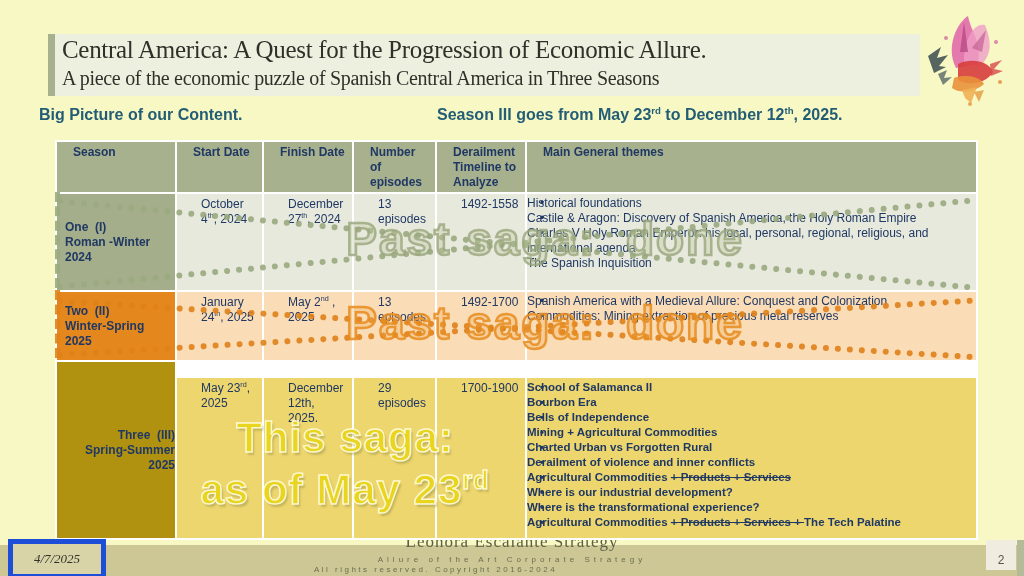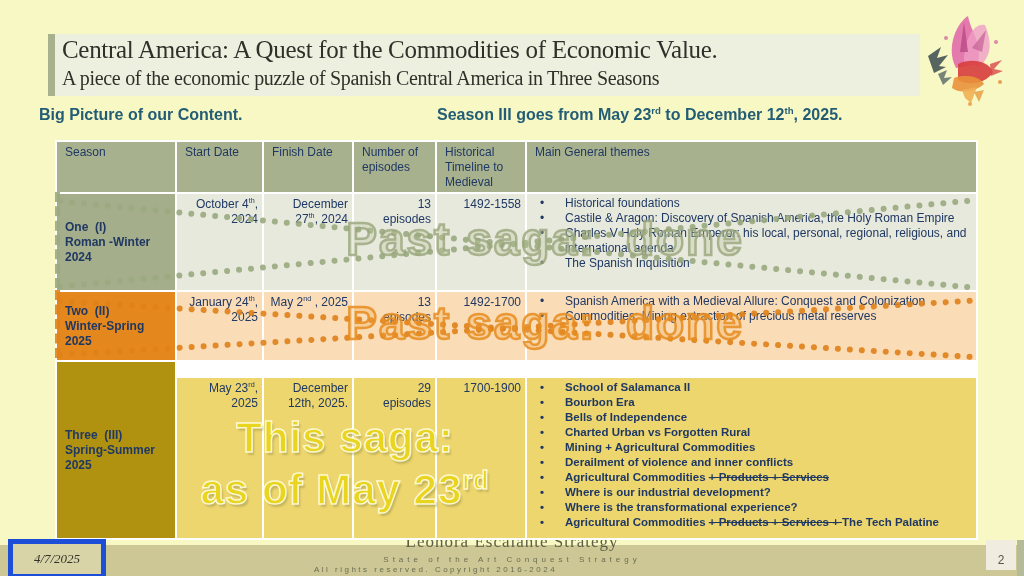--- a/index.html
+++ b/index.html
@@ -33,32 +33,32 @@
     font-family:"Liberation Serif",serif;color:#30302a;font-size:20px;letter-spacing:-0.3px;white-space:nowrap;}
   
   .heading-left{position:absolute;left:39px;top:106px;font-size:16px;font-weight:bold;color:var(--teal,#235d75);}
   .heading-right{position:absolute;left:437px;top:106px;font-size:16px;font-weight:bold;color:var(--teal,#235d75);}
   
   .season-table{position:absolute;left:55px;top:140px;width:923px;z-index:2;
     background:#ffffff;padding:2px;box-sizing:border-box;
     display:grid;grid-template-columns:118px 85px 88px 81px 88px 1fr;
     grid-template-rows:50px 96px 68px 176px;gap:2px;overflow:hidden;}
   .cell{box-sizing:border-box;font-size:12px;line-height:15px;}
-  .hcell{background:var(--header-bg,#a8b18e);font-weight:normal;padding:3px 6px 0 8px;}
+  .hcell{background:var(--header-bg,#a8b18e);font-weight:bold;padding:3px 6px 0 16px;}
   .scell{font-weight:bold;display:flex;flex-direction:column;justify-content:center;padding-left:8px;}
   .s1{background:var(--row1-season,#a5ae8a);}
   .s2{background:var(--row2-season,#e4871c);}
-  .s3{background:var(--row3-season,#b09210);}
+  .s3{background:var(--row3-season,#b09210);align-items:flex-end;}
   .b1{background:var(--row1-body,#e7e9dc);}
   .b2{background:var(--row2-body,#fadcb6);}
   .b3{background:var(--row3-body,#eed66e);margin-top:16px;}
-  .dcell{padding:3px 4px 0 4px;text-align:right;}
+  .dcell{padding:3px 4px 0 24px;}
   .themes{padding:2px 4px 0 0;}
   .themes ul{margin:0;padding:0;list-style:none;}
-  .themes li{position:relative;padding-left:38px;line-height:15px;}
+  .themes li{position:relative;line-height:15px;}
   .themes li::before{content:"\2022";position:absolute;left:13px;top:0;}
   .themes-bold li{font-weight:bold;font-size:11.5px;}
   sup{font-size:60%;line-height:0;}
   .strike{text-decoration:line-through;}
   .pre{white-space:pre-wrap;}
   
   .wm{position:absolute;pointer-events:none;font-weight:bold;white-space:pre;letter-spacing:2px;z-index:4;}
   .wm1{left:110px;top:72px;width:760px;text-align:center;font-size:46px;
     color:rgba(190,200,160,0.35);-webkit-text-stroke:2.5px rgba(154,165,124,0.8);}
   .wm2{left:110px;top:156px;width:760px;text-align:center;font-size:46px;
@@ -79,28 +79,28 @@
   .v2{left:0;top:150px;height:68px;border-left-color:var(--orange-accent,#e0821a);}
   
   .flower{position:absolute;left:912px;top:12px;width:100px;height:96px;z-index:1;}
 </style>
 </head>
 <body>
 
 <div class="footer-strip"></div>
 <div class="right-sliver"></div>
 <div class="brand-name">Leonora Escalante Strategy</div>
-<div class="brand-sub">State of the Art Conquest Strategy</div>
+<div class="brand-sub">Allure of the Art Corporate Strategy</div>
 <div class="brand-copy">All rights reserved. Copyright 2016-2024</div>
 <div class="date-box">4/7/2025</div>
 <div class="page-box">2</div>
 
 <div class="title-block">
   <div class="title-bar"></div>
-  <div class="title-text">Central America:  A Quest for the Commodities of Economic Value.</div>
+  <div class="title-text">Central America:  A Quest for the Progression of Economic Allure.</div>
   <div class="subtitle-text">A piece of the economic puzzle of Spanish Central America in Three Seasons</div>
 </div>
 
 <svg class="flower" viewBox="0 0 100 96">
   <g>
     <path d="M16 44 l13 -9 l-4 11 l11 -3 l-9 11 l7 1 l-12 6 z" fill="#3a4b4e" opacity="0.85"></path>
     <path d="M26 62 l9 -4 l-3 8 l8 -1 l-9 8 z" fill="#41525a" opacity="0.7"></path>
     <path d="M44 56 C 33 34, 46 10, 56 4 C 59 20, 70 30, 66 52 Z" fill="#e06aa8" opacity="0.9"></path>
     <path d="M52 52 C 51 28, 62 10, 73 13 C 79 28, 81 42, 68 54 Z" fill="#ee9ec6" opacity="0.8"></path>
     <path d="M48 40 l4 -30 l4 30 Z" fill="#b84a86" opacity="0.8"></path>
@@ -119,21 +119,21 @@
 
 <div class="heading-left">Big Picture of our Content.</div>
 <div class="heading-right"><span>Season III goes from May 23</span><sup>rd</sup><span> to December 12</span><sup>th</sup><span>, 2025.</span></div>
 
 <div class="season-table">
 
   <div class="cell hcell">Season</div>
   <div class="cell hcell">Start Date</div>
   <div class="cell hcell">Finish Date</div>
   <div class="cell hcell">Number of episodes</div>
-  <div class="cell hcell">Historical Timeline to Medieval</div>
+  <div class="cell hcell">Derailment Timeline to Analyze</div>
   <div class="cell hcell">Main General themes</div>
 
   <div class="cell scell s1 pre"><div>One  (I)</div><div>Roman -Winter</div><div>2024</div></div>
   <div class="cell dcell b1"><span>October 4</span><sup>th</sup><span>, 2024</span></div>
   <div class="cell dcell b1"><span>December 27</span><sup>th</sup><span>, 2024</span></div>
   <div class="cell dcell b1">
       <div>13</div>
       <div>episodes</div>
     </div>
   <div class="cell dcell b1">1492-1558</div>
@@ -167,22 +167,22 @@
   <div class="cell dcell b3">
       <div>29</div>
       <div>episodes</div>
     </div>
   <div class="cell dcell b3">1700-1900</div>
   <div class="cell themes themes-bold b3">
       <ul>
         <li>School of Salamanca II</li>
         <li>Bourbon Era</li>
         <li>Bells of Independence</li>
+        <li>Mining + Agricultural Commodities</li>
         <li>Charted Urban vs Forgotten Rural</li>
-        <li>Mining + Agricultural Commodities</li>
         <li>Derailment of violence and inner conflicts</li>
         <li><span>Agricultural Commodities </span><span class="strike">+ Products + Services</span></li>
         <li>Where is our industrial development?</li>
         <li>Where is the transformational experience?</li>
         <li><span>Agricultural Commodities </span><span class="strike">+ Products + Services + </span><span>The Tech Palatine</span></li>
       </ul>
     </div>
 
   <div class="decor d-sage d1a"></div>
   <div class="decor d-sage d1b"></div>

